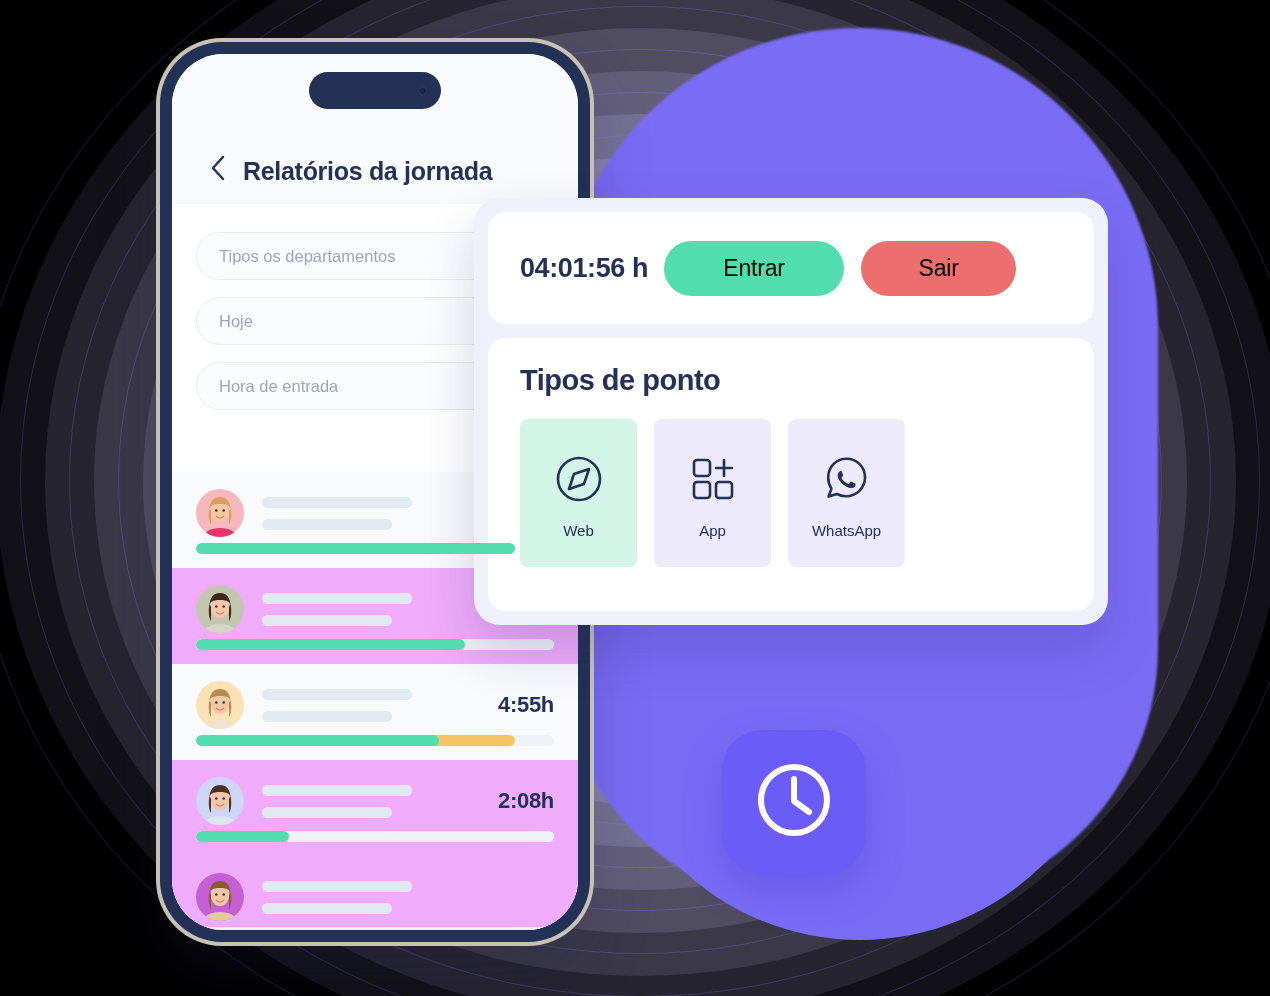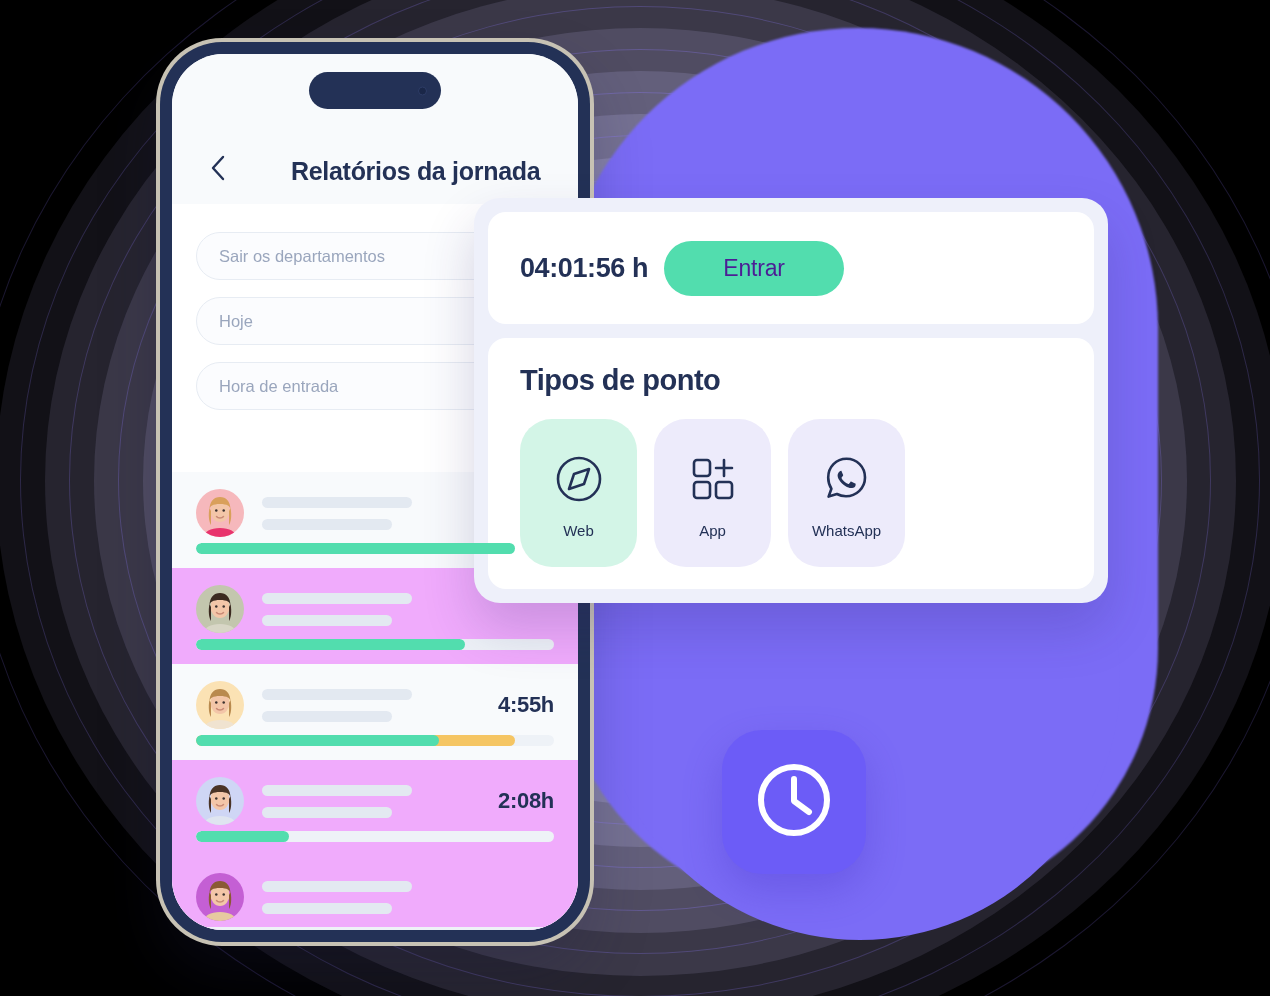--- a/index.html
+++ b/index.html
@@ -103,21 +103,20 @@
   }
 
   .app-header {
     position: absolute;
     top: 0; left: 0; right: 0;
     height: 150px;
     background: #f8fafc;
     display: flex;
     align-items: flex-end;
     padding: 0 0 20px 38px;
-    gap: 48px;
   }
   .back-chevron {
     width: 16px; height: 26px;
     margin-right: 17px;
     flex: none;
     position: relative;
     top: -3px;
   }
   .back-chevron svg { display: block; }
   .app-title {
@@ -233,51 +232,51 @@
     font-weight: 700;
     color: #233156;
     letter-spacing: -0.4px;
     margin-right: 16px;
     white-space: nowrap;
   }
   .btn {
     height: 55px;
     border-radius: 28px;
     border: none;
-    color: #4c1d95;
+    color: #000000;
     font-size: 23px;
     font-weight: 500;
     font-family: "Liberation Sans", sans-serif;
     cursor: pointer;
     letter-spacing: -0.2px;
     display: flex;
     align-items: center;
     justify-content: center;
     text-align: center;
   }
   .btn-enter { width: 180px; background: #52ddae; margin-right: 17px; }
   .btn-exit  { width: 155px; background: #ec6e6e; }
 
   .types-card {
     background: #ffffff;
     border-radius: 18px;
-    padding: 26px 32px 22px 32px;
+    padding: 26px 32px 44px 32px;
   }
   .types-title {
     font-size: 29px;
     font-weight: 700;
     color: #233156;
     letter-spacing: -0.5px;
     margin-bottom: 22px;
   }
   .tiles { display: flex; gap: 17px; }
   .tile {
     width: 117px;
     height: 148px;
-    border-radius: 32px;
+    border-radius: 8px;
     display: flex;
     flex-direction: column;
     align-items: center;
     justify-content: center;
     cursor: pointer;
   }
   .tile-mint { background: #d3f5e7; }
   .tile-lav  { background: #edebfb; }
   .tile-icon { height: 62px; display: flex; align-items: center; justify-content: center; }
   .tile-label {
@@ -348,21 +347,21 @@
         <div class="back-chevron">
           <svg viewBox="0 0 16 26" width="16" height="26" fill="none">
             <path d="M13 2 L3 13 L13 24" stroke="#233156" stroke-width="2.4" stroke-linecap="round" stroke-linejoin="round"></path>
           </svg>
         </div>
         <div class="app-title">Relatórios da jornada</div>
       </div>
 
       <div class="filters">
         <div class="filter-field">
-          <span>Sair os departamentos</span>
+          <span>Tipos os departamentos</span>
         </div>
         <div class="filter-field">
           <span>Hoje</span>
         </div>
         <div class="filter-field">
           <span>Hora de entrada</span>
         </div>
       </div>
 
       <div class="report-list" id="report-list">
@@ -490,20 +489,21 @@
         </div>
 
     </div>
   </div>
 
   <div class="float-card">
 
     <div class="timer-card">
       <div class="timer-value">04:01:56 h</div>
       <button class="btn btn-enter">Entrar</button>
+      <button class="btn btn-exit">Sair</button>
     </div>
 
     <div class="types-card">
       <div class="types-title">Tipos de ponto</div>
       <div class="tiles">
 
         <div class="tile tile-mint">
           <div class="tile-icon">
             <svg width="56" height="56" viewBox="0 0 56 56" fill="none">
               <circle cx="28" cy="28" r="21" stroke="#233156" stroke-width="2.6"></circle>

